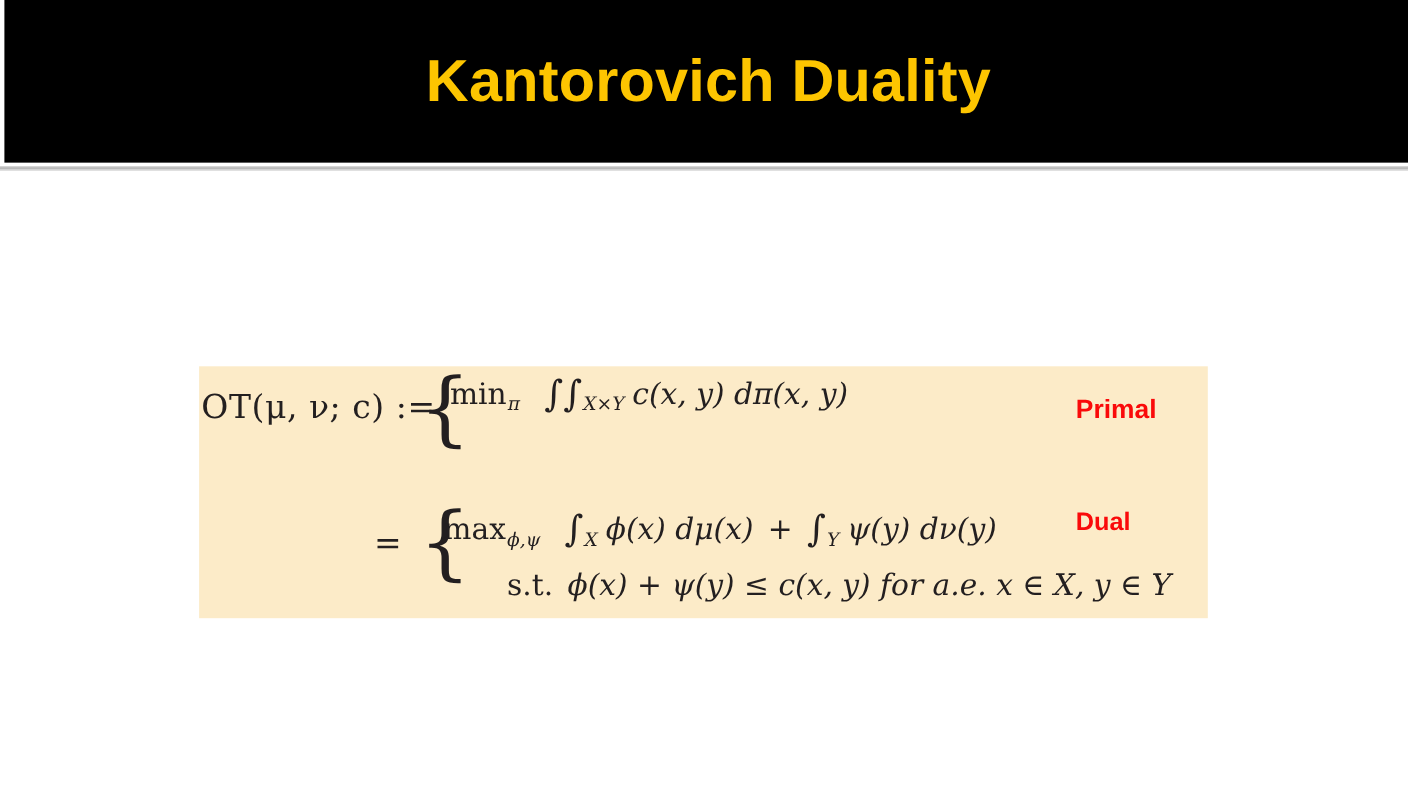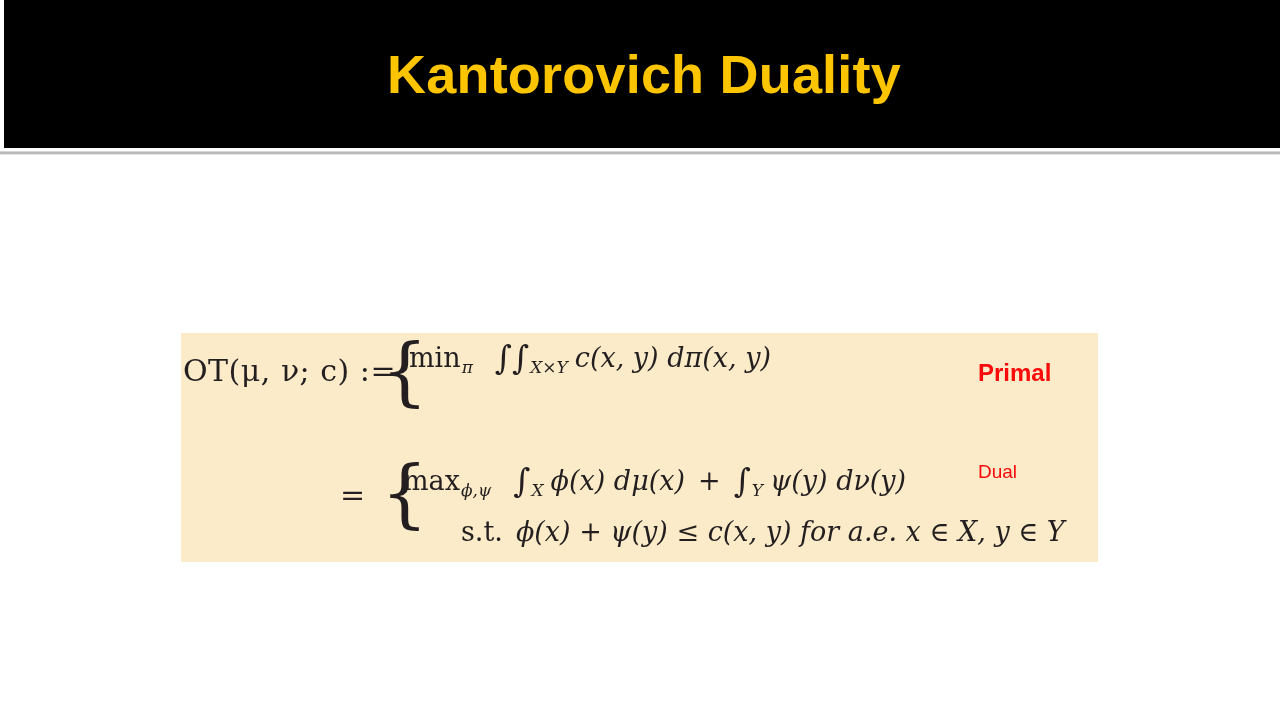--- a/index.html
+++ b/index.html
@@ -169,22 +169,22 @@
     left: 222px;
     top: 2px;
     width: 700px;
   }
   #dual-label {
     position: absolute;
     left: 797px;
     top: 5px;
     color: #fa0a0a;
     font-family: "Liberation Sans", sans-serif;
-    font-weight: normal;
-    font-size: 19px;
+    font-weight: bold;
+    font-size: 23px;
     white-space: nowrap;
   }
   .indent-st { display: inline-block; width: 36px; }
   .indent-st2 { display: inline-block; width: 58px; }
 </style>
 </head>
 <body>
 
 <div id="slide-header">
   <div id="slide-title">Kantorovich Duality</div>

